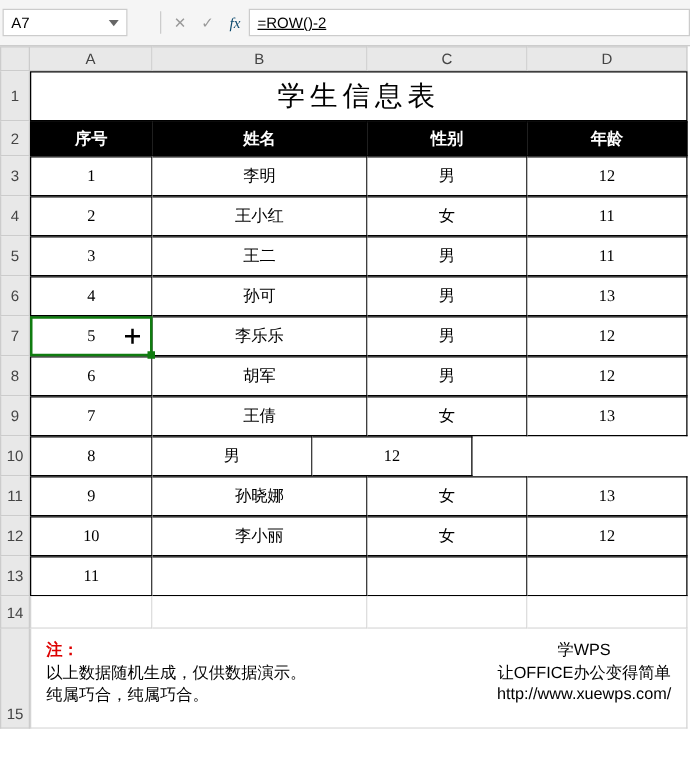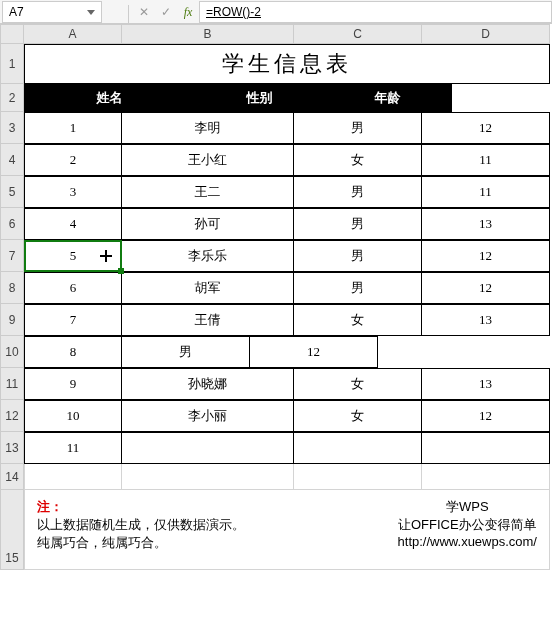--- a/index.html
+++ b/index.html
@@ -5,22 +5,22 @@
   * { box-sizing: border-box; }
   body {
     margin: 0;
     font-family: "Microsoft YaHei", Arial, sans-serif;
     font-size: 12px;
     background: #fff;
     width: 552px;
   }
   .formula-bar {
     display: flex;
-    align-items: flex-end;
-    height: 24px;
+    align-items: center;
+    height: 37px;
     border-bottom: 1px solid #ccc;
     background: #f5f5f5;
   }
   .name-box {
     width: 100px;
     height: 22px;
     background: #fff;
     border: 1px solid #ccc;
     display: flex;
     align-items: center;
@@ -32,21 +32,21 @@
     width: 0; height: 0;
     border-left: 4px solid transparent;
     border-right: 4px solid transparent;
     border-top: 5px solid #666;
   }
   .fbar-btn {
     width: 22px; height: 22px;
     display: flex; align-items:center; justify-content:center;
     color: #999;
   }
-  .fbar-fx { font-style: italic; font-family: "Times New Roman", serif; color:#4d7c0f; }
+  .fbar-fx { font-style: italic; font-family: "Times New Roman", serif; color:#0c4a6e; }
   .fbar-input {
     flex: 1;
     background: #fff;
     height: 22px;
     border: 1px solid #ccc;
     display:flex; align-items:center;
     padding: 0 6px;
     text-decoration: underline;
   }
   .grid-wrap { display:flex; }
@@ -130,20 +130,21 @@
 
   <div class="sheet">
 
     <div class="srow" style="height:40px">
       <div class="cell colA bbord bbord-first h1" style="width:526px;justify-content:center">
         <span>学生信息表</span>
       </div>
     </div>
 
     <div class="srow" style="height:28px">
+      <div class="cell colA th bbord bbord-first">序号</div>
       <div class="cell colB th bbord">姓名</div>
       <div class="cell colC th bbord">性别</div>
       <div class="cell colD th bbord">年龄</div>
     </div>
 
     <div id="data-rows">
         <div class="srow" style="height: 32px;">
           <div class="cell colA bbord bbord-first data-font">1</div>
           <div class="cell colB bbord data-font">李明</div>
           <div class="cell colC bbord data-font">男</div>

